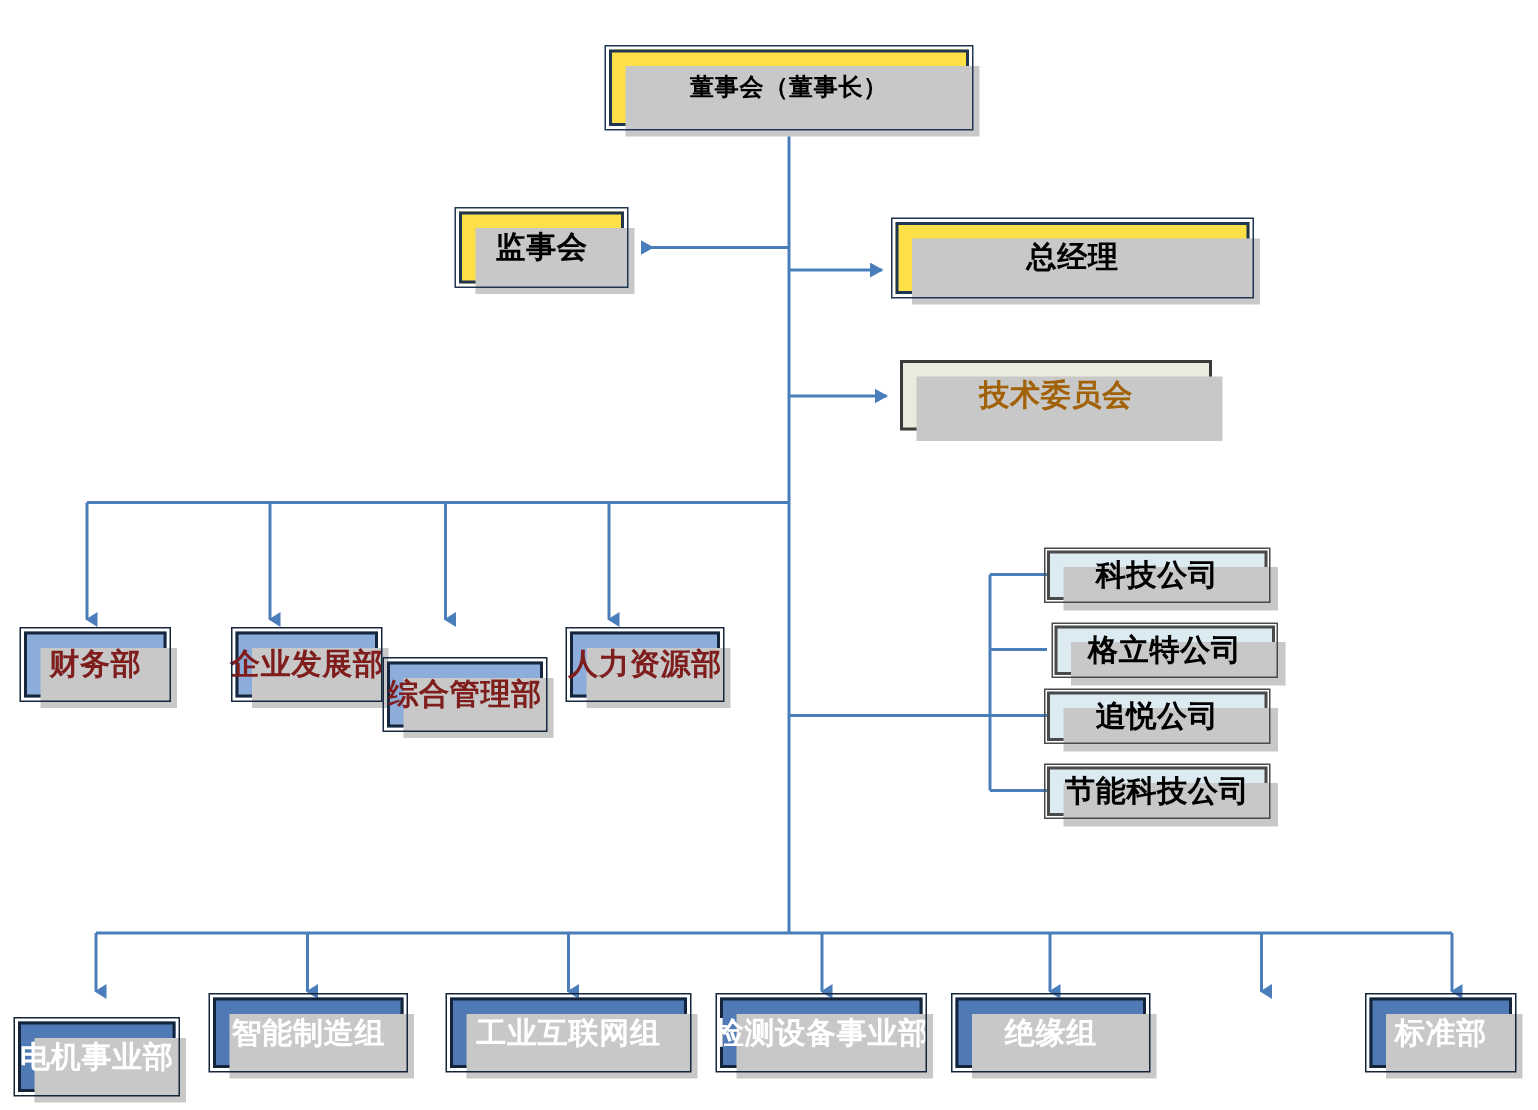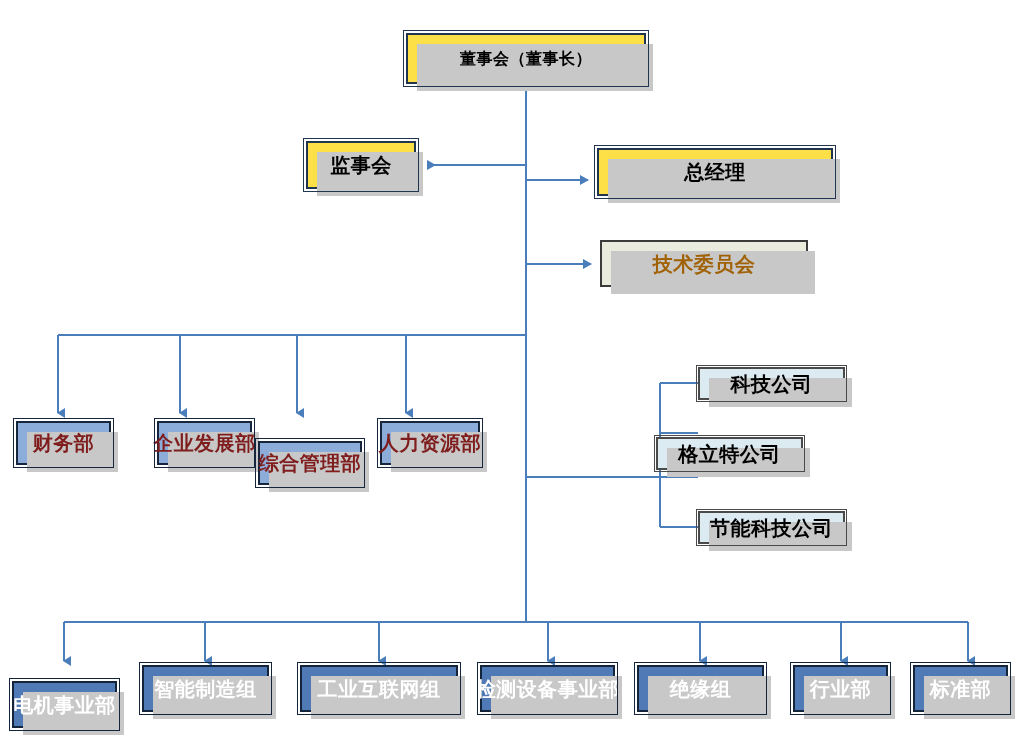--- a/index.html
+++ b/index.html
@@ -178,24 +178,27 @@
   </div>
 
   <div class="node style-company fs-15" style="left:698px; top:367px; width:147px; height:33px;">
     <span class="label">科技公司</span>
   </div>
 
   <div class="node style-dept fs-15" style="left:380px; top:421px; width:100px; height:44px;">
     <span class="label">人力资源部</span>
   </div>
 
-  <div class="node style-company fs-15" style="left:656px; top:417px; width:147px; height:33px;margin-top:20px;">
+  <div class="node style-company fs-15" style="left:703px; top:417px; width:147px; height:33px;">
     <span class="label">格立特公司</span>
   </div>
 
+  <div class="node style-company fs-15" style="left:698px; top:461px; width:147px; height:33px;">
+    <span class="label">追悦公司</span>
+  </div>
 
   <div class="node style-company fs-15" style="left:698px; top:511px; width:147px; height:33px;justify-content:center;">
     <span class="label">节能科技公司</span>
   </div>
 
   <div class="node style-unit fs-15" style="left:12px; top:665px; width:105px; height:47px;margin-top:16px;">
     <span class="label">电机事业部</span>
   </div>
 
   <div class="node style-unit fs-15" style="left:142px; top:665px; width:127px; height:47px;">
@@ -207,21 +210,18 @@
   </div>
 
   <div class="node style-unit fs-15" style="left:480px; top:665px; width:135px; height:47px;justify-content:center;">
     <span class="label">检测设备事业部</span>
   </div>
 
   <div class="node style-unit fs-15" style="left:637px; top:665px; width:127px; height:47px;">
     <span class="label">绝缘组</span>
   </div>
 
-  <div class="node style-unit fs-15" style="left:793px; top:665px; width:95px; height:47px;">
-    <span class="label">行业部</span>
-  </div>
 
   <div class="node style-unit fs-15" style="left:913px; top:665px; width:95px; height:47px;text-align:center;">
     <span class="label">标准部</span>
   </div>
 
 </div>
 
 </body></html>

